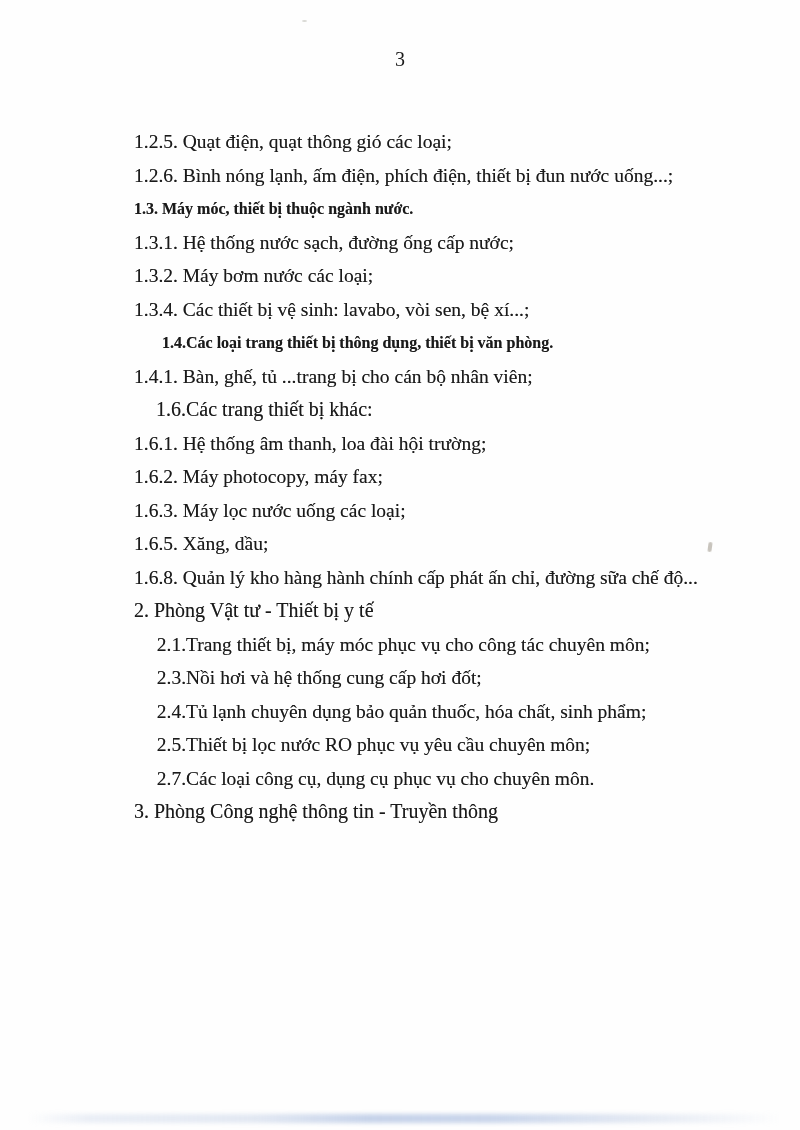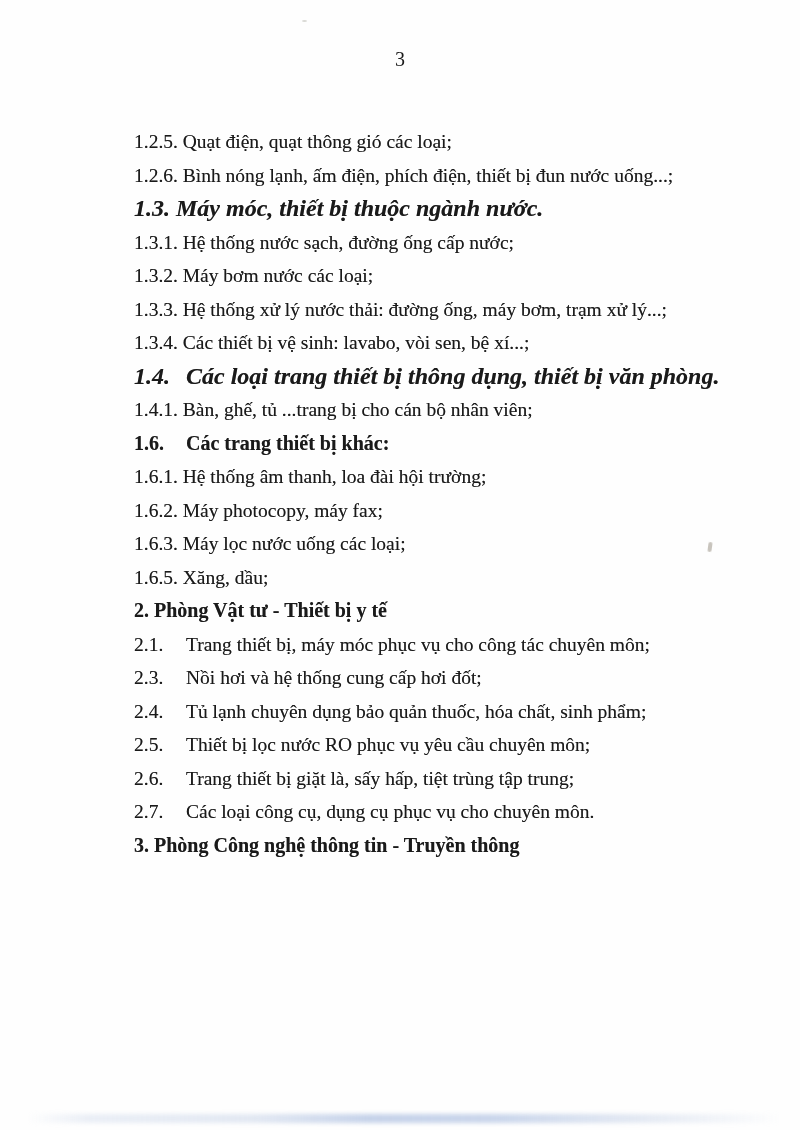--- a/index.html
+++ b/index.html
@@ -31,31 +31,31 @@
     margin-top: 39px;
   }
   .para {
     margin: 0 0 8.5px 0;
     font-size: 19.5px;
     line-height: 25px;
     text-indent: 52px;
   }
   .para.heading-bold-italic {
     font-weight: 700;
-    font-style: italic;
-    font-size: 24px;
+    font-size: 16px;
   }
   .para.heading-bold {
-    font-weight: 700;
+    font-weight: 400;
     font-size: 20px;
   }
   .num-tab {
     display: inline-block;
     min-width: 52px;
     text-indent: 0;
+    text-align: right;
   }
   
   .speck {
     position: absolute;
     left: 302px; top: 20px;
     width: 5px; height: 2px;
     background: #d9d9d5;
     border-radius: 50%;
     filter: blur(0.5px);
   }
@@ -89,35 +89,34 @@
 
 <main class="page">
   <div class="pagenum">3</div>
 
   <section class="docbody">
       <p class="para item"><span class="num">1.2.5.</span> <span class="txt">Quạt điện, quạt thông gió các loại;</span></p>
       <p class="para item"><span class="num">1.2.6.</span> <span class="txt">Bình nóng lạnh, ấm điện, phích điện, thiết bị đun nước uống...;</span></p>
       <p class="para heading-bold-italic"><span class="num">1.3.</span> <span class="txt">Máy móc, thiết bị thuộc ngành nước.</span></p>
       <p class="para item"><span class="num">1.3.1.</span> <span class="txt">Hệ thống nước sạch, đường ống cấp nước;</span></p>
       <p class="para item"><span class="num">1.3.2.</span> <span class="txt">Máy bơm nước các loại;</span></p>
-      <p class="para item"><span class="num">1.3.3.</span> <span class="txt">Hệ thống xử lý nước thải: đường ống, máy bơm, trạm xử lý...;</span></p>
       <p class="para item"><span class="num">1.3.4.</span> <span class="txt">Các thiết bị vệ sinh: lavabo, vòi sen, bệ xí...;</span></p>
       <p class="para heading-bold-italic"><span class="num num-tab">1.4.</span><span class="txt">Các loại trang thiết bị thông dụng, thiết bị văn phòng.</span></p>
       <p class="para item"><span class="num">1.4.1.</span> <span class="txt">Bàn, ghế, tủ ...trang bị cho cán bộ nhân viên;</span></p>
       <p class="para heading-bold"><span class="num num-tab">1.6.</span><span class="txt">Các trang thiết bị khác:</span></p>
       <p class="para item"><span class="num">1.6.1.</span> <span class="txt">Hệ thống âm thanh, loa đài hội trường;</span></p>
       <p class="para item"><span class="num">1.6.2.</span> <span class="txt">Máy photocopy, máy fax;</span></p>
       <p class="para item"><span class="num">1.6.3.</span> <span class="txt">Máy lọc nước uống các loại;</span></p>
       <p class="para item"><span class="num">1.6.5.</span> <span class="txt">Xăng, dầu;</span></p>
+      <p class="para item"><span class="num">1.6.8.</span> <span class="txt">Quản lý kho hàng hành chính cấp phát ấn chỉ, đường sữa chế độ...</span></p>
       <p class="para heading-bold"><span class="num">2.</span> <span class="txt">Phòng Vật tư - Thiết bị y tế</span></p>
       <p class="para item"><span class="num num-tab">2.1.</span><span class="txt">Trang thiết bị, máy móc phục vụ cho công tác chuyên môn;</span></p>
       <p class="para item"><span class="num num-tab">2.3.</span><span class="txt">Nồi hơi và hệ thống cung cấp hơi đốt;</span></p>
       <p class="para item"><span class="num num-tab">2.4.</span><span class="txt">Tủ lạnh chuyên dụng bảo quản thuốc, hóa chất, sinh phẩm;</span></p>
       <p class="para item"><span class="num num-tab">2.5.</span><span class="txt">Thiết bị lọc nước RO phục vụ yêu cầu chuyên môn;</span></p>
-      <p class="para item"><span class="num num-tab">2.6.</span><span class="txt">Trang thiết bị giặt là, sấy hấp, tiệt trùng tập trung;</span></p>
       <p class="para item"><span class="num num-tab">2.7.</span><span class="txt">Các loại công cụ, dụng cụ phục vụ cho chuyên môn.</span></p>
       <p class="para heading-bold"><span class="num">3.</span> <span class="txt">Phòng Công nghệ thông tin - Truyền thông</span></p>
     </section>
 
   <div class="speck"></div>
   <div class="mark"></div>
   <div class="scanline"></div>
 </main>
 
 </body></html>

